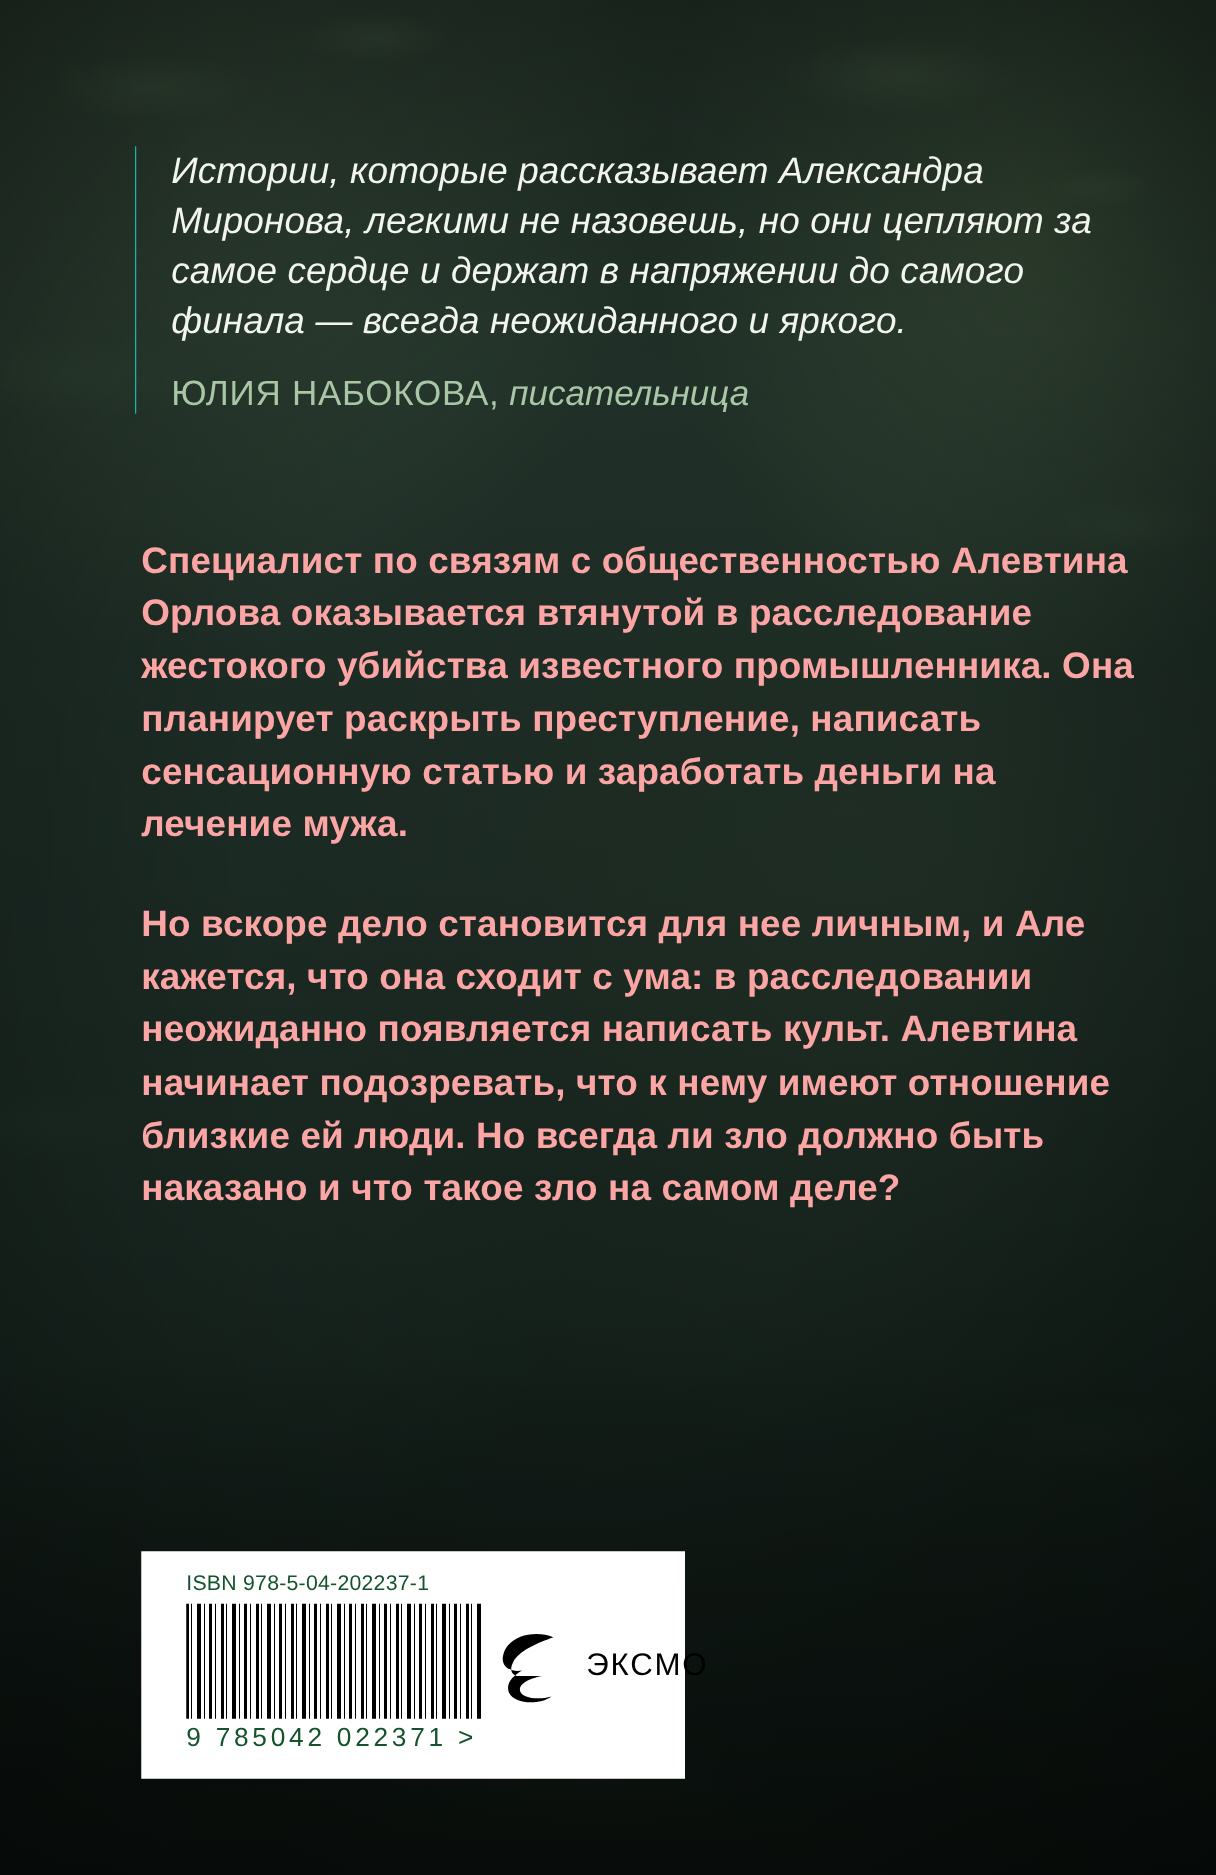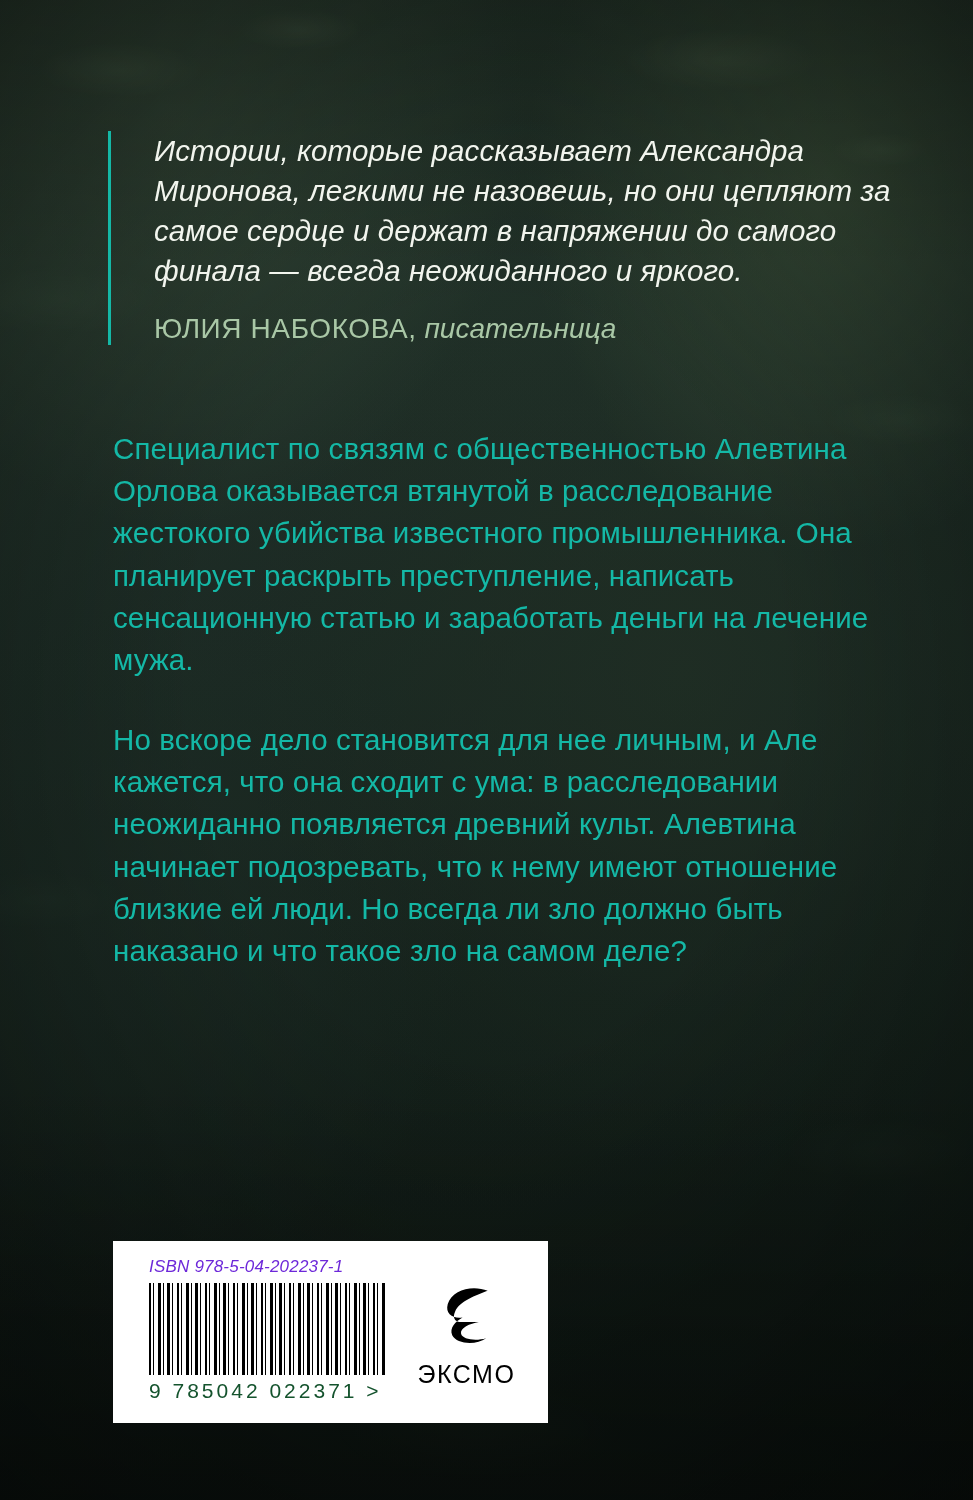--- a/index.html
+++ b/index.html
@@ -58,24 +58,24 @@
   }
 
   
   .content {
     position: absolute;
     inset: 0;
   }
   .blurb {
     position: absolute;
     left: 108px;
-    top: 131px;
+    top: 117px;
     width: 790px;
-    border-left: 3px solid #14b8a6;
-    padding-left: 43px;
+    border-left: 1px solid #14b8a6;
+    padding-left: 28px;
   }
   .blurb-text {
     font-style: italic;
     font-size: 29.5px;
     line-height: 1.36;
     color: #f2f5ee;
     margin: 0;
     letter-spacing: 0.1px;
   }
   .blurb-attrib {
@@ -92,22 +92,23 @@
   .synopsis {
     position: absolute;
     left: 113px;
     top: 428px;
     width: 800px;
   }
   .synopsis p {
     margin: 0 0 38px 0;
     font-size: 29.5px;
     line-height: 1.43;
-    color: #14b8a6;
+    color: #fca5a5;
     letter-spacing: 0.1px;
+    font-weight: bold;
   }
   .synopsis p:last-child { margin-bottom: 0; }
 
   
   .footer {
     position: absolute;
     left: 113px;
     top: 1241px;
     width: 435px;
     height: 182px;
@@ -118,26 +119,25 @@
   .barcode-block {
     width: 272px;
     height: 100%;
     padding: 16px 0 10px 36px;
     box-sizing: border-box;
     display: flex;
     flex-direction: column;
     justify-content: flex-start;
   }
   .isbn-text {
-    color: #6d28d9;
+    color: #14532d;
     font-size: 17px;
     letter-spacing: 0.2px;
     margin-bottom: 6px;
     white-space: nowrap;
-    font-style: italic;
   }
   .bars {
     height: 92px;
     width: 236px;
     background:
       repeating-linear-gradient(90deg,
         #000 0px, #000 2px, #fff 2px, #fff 4px,
         #000 4px, #000 5px, #fff 5px, #fff 9px,
         #000 9px, #000 12px, #fff 12px, #fff 14px,
         #000 14px, #000 15px, #fff 15px, #fff 18px,
@@ -149,21 +149,21 @@
     color: #14532d;
     font-size: 21px;
     letter-spacing: 3px;
     white-space: nowrap;
     font-family: "Liberation Sans", sans-serif;
   }
   .publisher {
     flex: 1;
     height: 100%;
     display: flex;
-    flex-direction: column;
+    flex-direction: row;
     align-items: center;
     justify-content: center;
     gap: 10px;
   }
   .publisher-mark {
     width: 74px;
     height: 74px;
     display: block;
   }
   .publisher-name {
@@ -187,21 +187,21 @@
 
     <div class="blurb">
       <p class="blurb-text">Истории, которые рассказывает Александра Миронова, легкими не назовешь, но они цепляют за самое сердце и держат в напряжении до самого финала — всегда неожиданного и яркого.</p>
       <p class="blurb-attrib">
         <span class="name">ЮЛИЯ НАБОКОВА,</span><span> писательница</span>
       </p>
     </div>
 
     <div class="synopsis">
       <p>Специалист по связям с общественностью Алевтина Орлова оказывается втянутой в расследование жестокого убийства известного промышленника. Она планирует раскрыть преступление, написать сенсационную статью и заработать деньги на лечение мужа.</p>
-      <p>Но вскоре дело становится для нее личным, и Але кажется, что она сходит с ума: в расследовании неожиданно появляется древний культ. Алевтина начинает подозревать, что к нему имеют отношение близкие ей люди. Но всегда ли зло должно быть наказано и что такое зло на самом деле?</p>
+      <p>Но вскоре дело становится для нее личным, и Але кажется, что она сходит с ума: в расследовании неожиданно появляется написать культ. Алевтина начинает подозревать, что к нему имеют отношение близкие ей люди. Но всегда ли зло должно быть наказано и что такое зло на самом деле?</p>
     </div>
 
     <div class="footer">
 
       <div class="barcode-block">
         <div class="isbn-text">ISBN 978-5-04-202237-1</div>
         <div class="bars"></div>
         <div class="barcode-digits">9 785042 022371 &gt;</div>
       </div>
 

